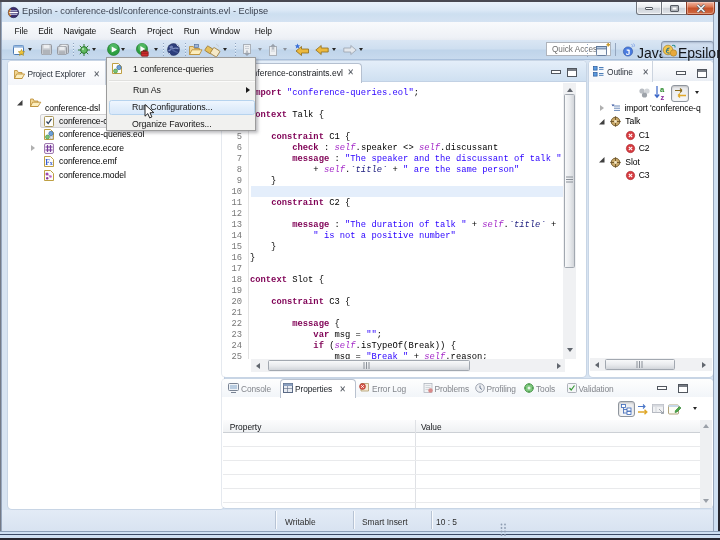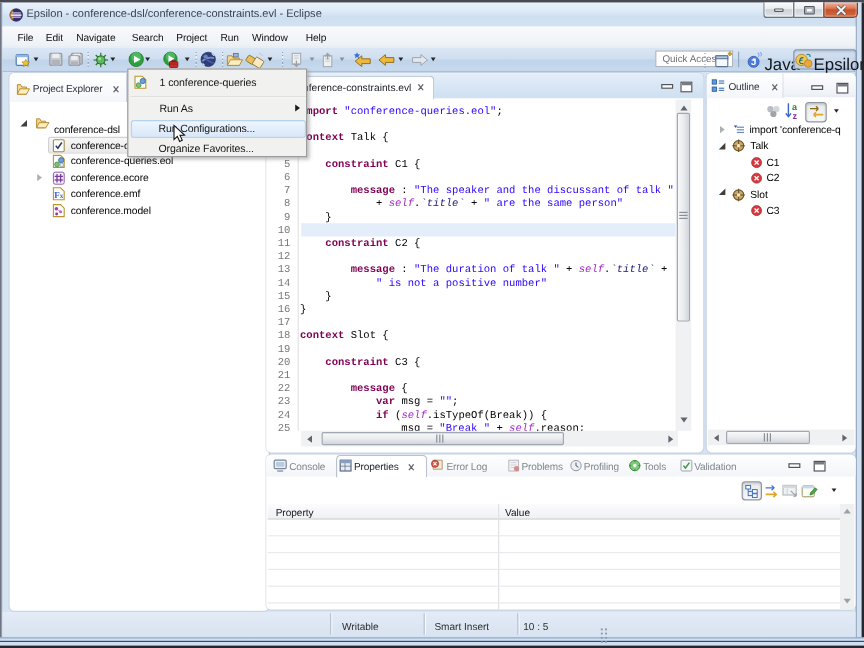--- a/index.html
+++ b/index.html
@@ -327,20 +327,21 @@
 
   <div class="abs" id="curline" style="left:29px;top:125px;width:312px;height:11px;background:#e4eefb"></div>
   <div class="abs" style="left:26px;top:22px;width:1px;height:276px;background:#e3e3e3"></div>
   <div class="ln" style="top:27px">1</div>
     <div class="cl" style="left:28px;top:27px"><span class="kw">import</span> <span class="str">"conference-queries.eol"</span>;</div>
   <div class="ln" style="top:49px">3</div>
     <div class="cl" style="left:28px;top:49px"><span class="kw">context</span> Talk {</div>
   <div class="ln" style="top:71px">5</div>
     <div class="cl" style="left:28px;top:71px">    <span class="kw">constraint</span> C1 {</div>
   <div class="ln" style="top:82px">6</div>
+    <div class="cl" style="left:28px;top:82px">        <span class="kw">check</span> : <span class="slf">self</span>.speaker &lt;&gt; <span class="slf">self</span>.discussant</div>
   <div class="ln" style="top:93px">7</div>
     <div class="cl" style="left:28px;top:93px">        <span class="kw">message</span> : <span class="str">"The speaker and the discussant of talk "</span></div>
   <div class="ln" style="top:104px">8</div>
     <div class="cl" style="left:28px;top:104px">            + <span class="slf">self</span>.<span class="bt">`title`</span> + <span class="str">" are the same person"</span></div>
   <div class="ln" style="top:115px">9</div>
     <div class="cl" style="left:28px;top:115px">    }</div>
   <div class="ln" style="top:126px">10</div>
   <div class="ln" style="top:137px">11</div>
     <div class="cl" style="left:28px;top:137px">    <span class="kw">constraint</span> C2 {</div>
   <div class="ln" style="top:148px">12</div>

